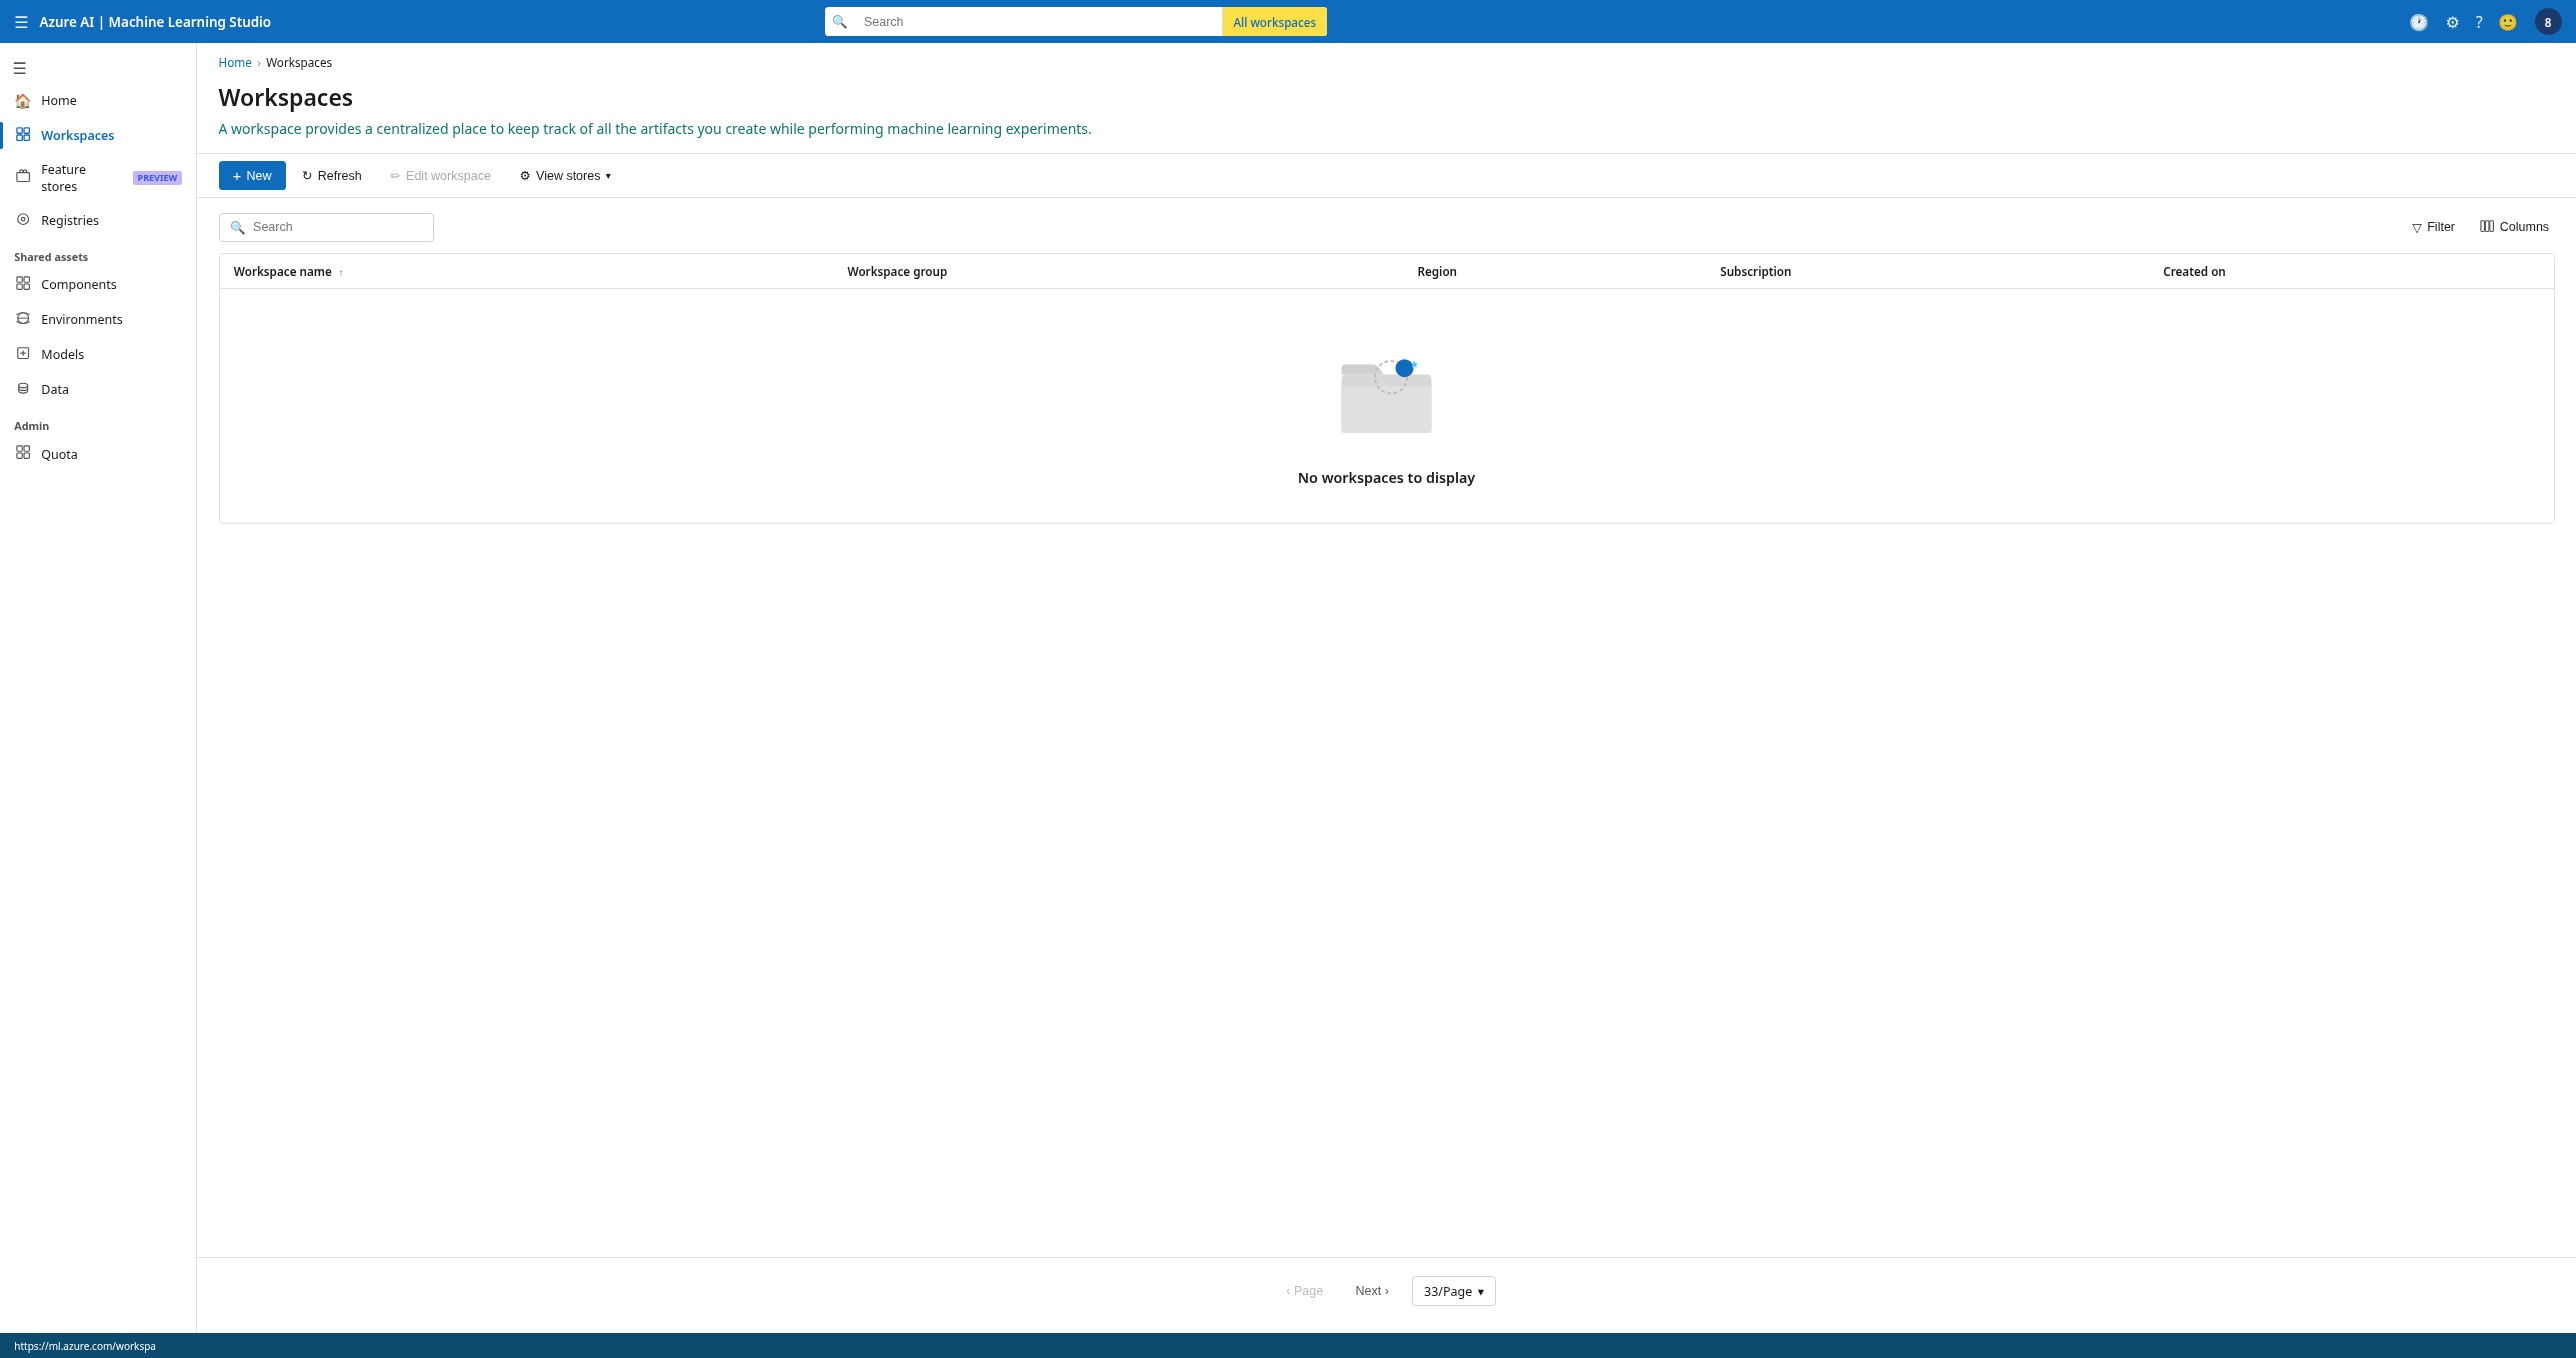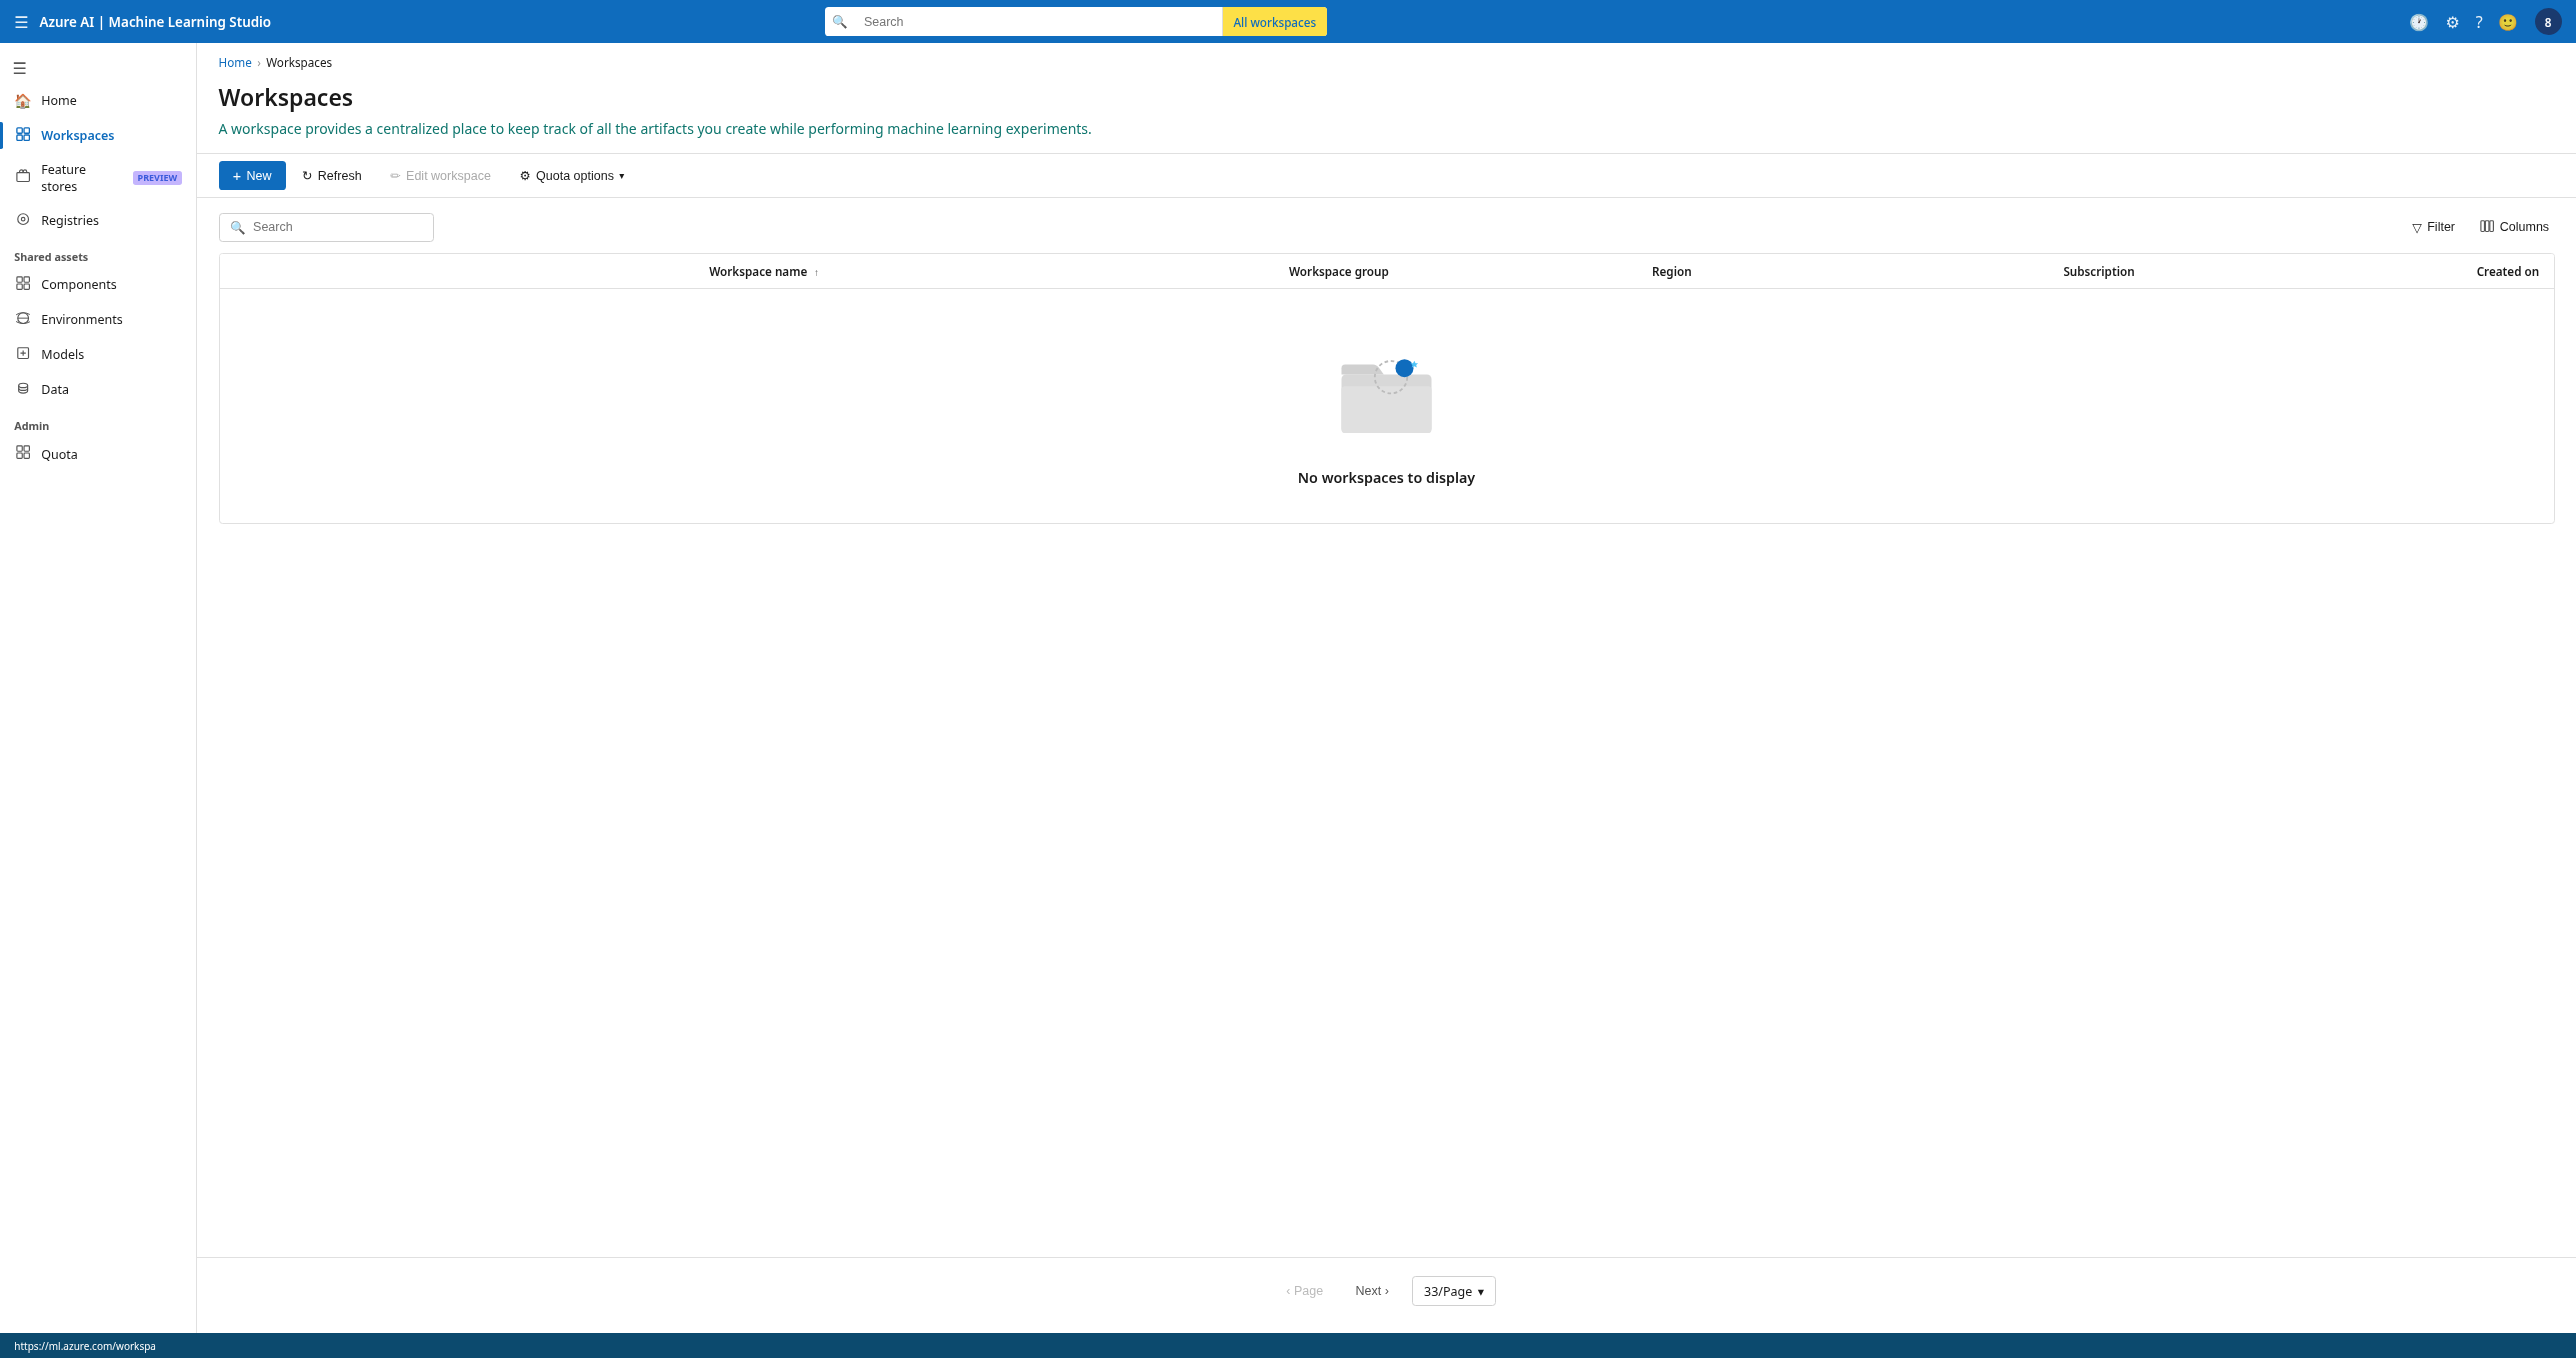--- a/index.html
+++ b/index.html
@@ -286,21 +286,21 @@
     .table-wrapper {
       border: 0.9px solid #e0e0e0;
       border-radius: 3.6px;
       overflow: hidden;
     }
     table {
       width: 100%;
       border-collapse: collapse;
     }
     th {
-      text-align: right;
+      text-align: left;
       padding: 9px 14.3px;
       font-size: 11.7px;
       font-weight: 600;
       color: #1a1a1a;
       border-bottom: 1.8px solid #e0e0e0;
       background: white;
     }
     th .sort-icon { font-size: 10px; margin-left: 3.6px; color: #555; }
 
     
@@ -492,21 +492,21 @@
       <button class="btn-ghost">
         <span>↻</span>
         <span>Refresh</span>
       </button>
       <button class="btn-ghost disabled">
         <span>✏</span>
         <span>Edit workspace</span>
       </button>
       <button class="btn-ghost">
         <span>⚙</span>
-        <span>Quota options</span>
+        <span>View stores</span>
         <span style="font-size:10px;">▾</span>
       </button>
     </div>
 
     <div class="table-area">
 
       <div class="table-controls">
         <div class="search-box">
           <span style="color:#666;">🔍</span>
           <input type="text" placeholder="Search" style="">

